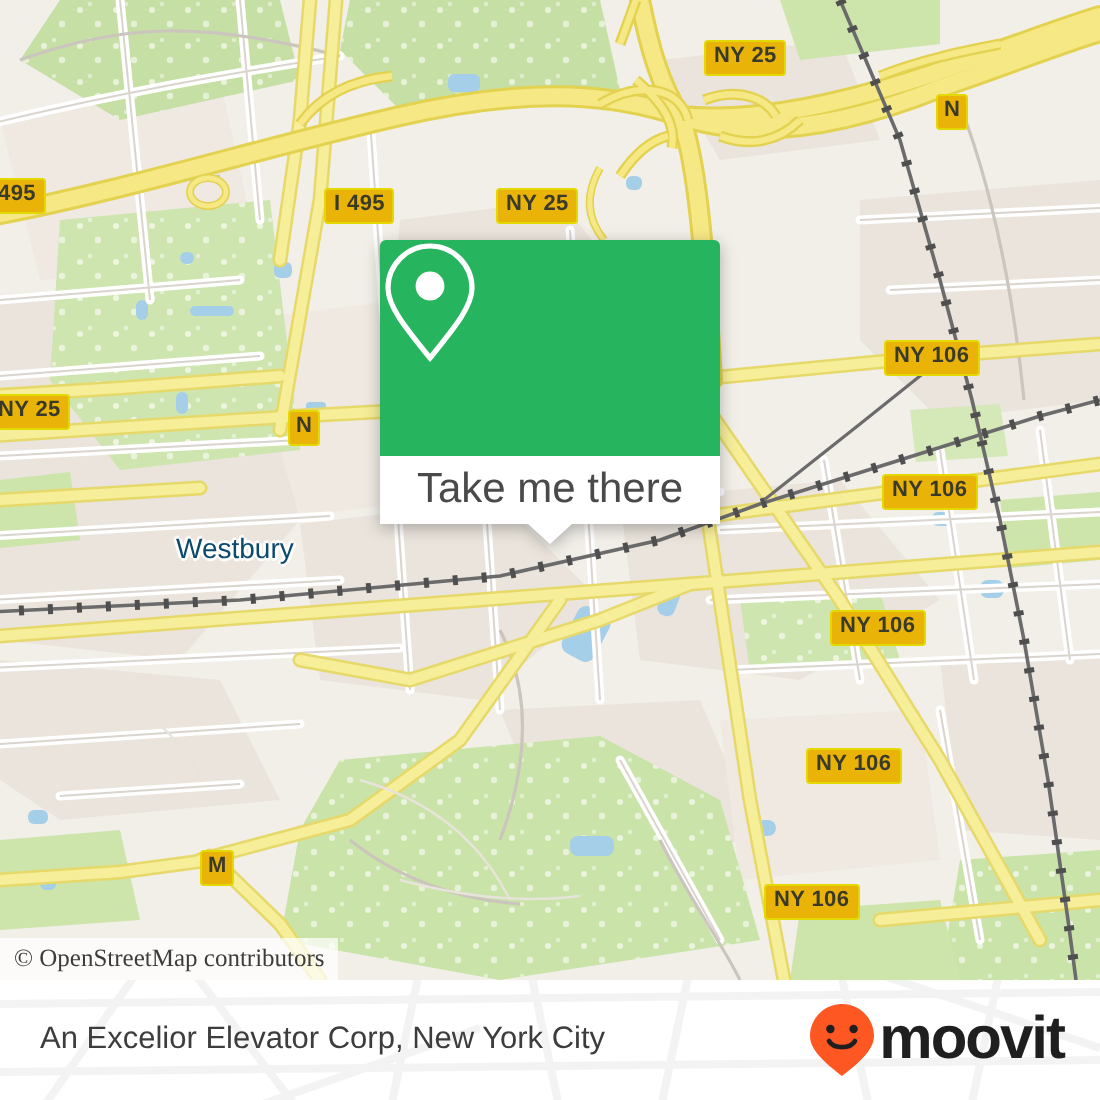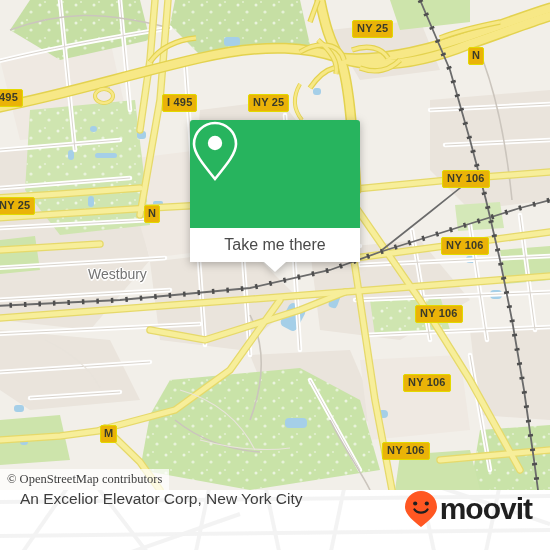--- a/index.html
+++ b/index.html
@@ -30,21 +30,21 @@
     line-height:13px;
     padding:1px 4px 2px 4px;
     white-space:nowrap;
     letter-spacing:0.2px;
     font-family:"Liberation Sans", sans-serif;
   }
   .shield.sq { padding:1px 3px 2px 3px; }
 
   .place-label {
     position:absolute;
-    color:#737373;
+    color:#0c4a6e;
     font-size:14px;
     white-space:nowrap;
     font-family:"Liberation Sans", sans-serif;
     text-shadow:
       1.5px 0 0 rgba(255,255,255,.9), -1.5px 0 0 rgba(255,255,255,.9),
       0 1.5px 0 rgba(255,255,255,.9), 0 -1.5px 0 rgba(255,255,255,.9),
       1px 1px 0 rgba(255,255,255,.9), -1px -1px 0 rgba(255,255,255,.9);
   }
 
   
@@ -73,21 +73,21 @@
     display:flex; align-items:center; justify-content:center;
   }
   .popup-bottom {
     height:34px;
     background:#ffffff;
     display:flex; align-items:center; justify-content:center;
     position:relative;
   }
   .popup-cta {
     color:#4a4a4a;
-    font-size:16px;
+    font-size:21px;
     font-family:"Liberation Sans", sans-serif;
     white-space:nowrap;
   }
   .popup-tail {
     position:absolute;
     left:50%; transform:translateX(-50%);
     bottom:-10px;
     width:0;height:0;
     border-left:11px solid transparent;
     border-right:11px solid transparent;
@@ -101,21 +101,21 @@
     background:#ffffff;
     overflow:hidden;
   }
   .footer-watermark {
     position:absolute; left:0; top:-6px; width:550px; height:72px;
     opacity:.5;
   }
   .footer-inner {
     position:relative;
     width:100%; height:100%;
-    display:flex; align-items:flex-start; justify-content:space-between;
+    display:flex; align-items:center; justify-content:space-between;
     padding:0 18px 0 20px;
   }
   .footer-title {
     color:#3d3d3d;
     font-size:15.5px;
     white-space:nowrap;
     font-family:"Liberation Sans", sans-serif;
   }
   .brand { display:flex; align-items:center; gap:2px; }
   .brand-word {

